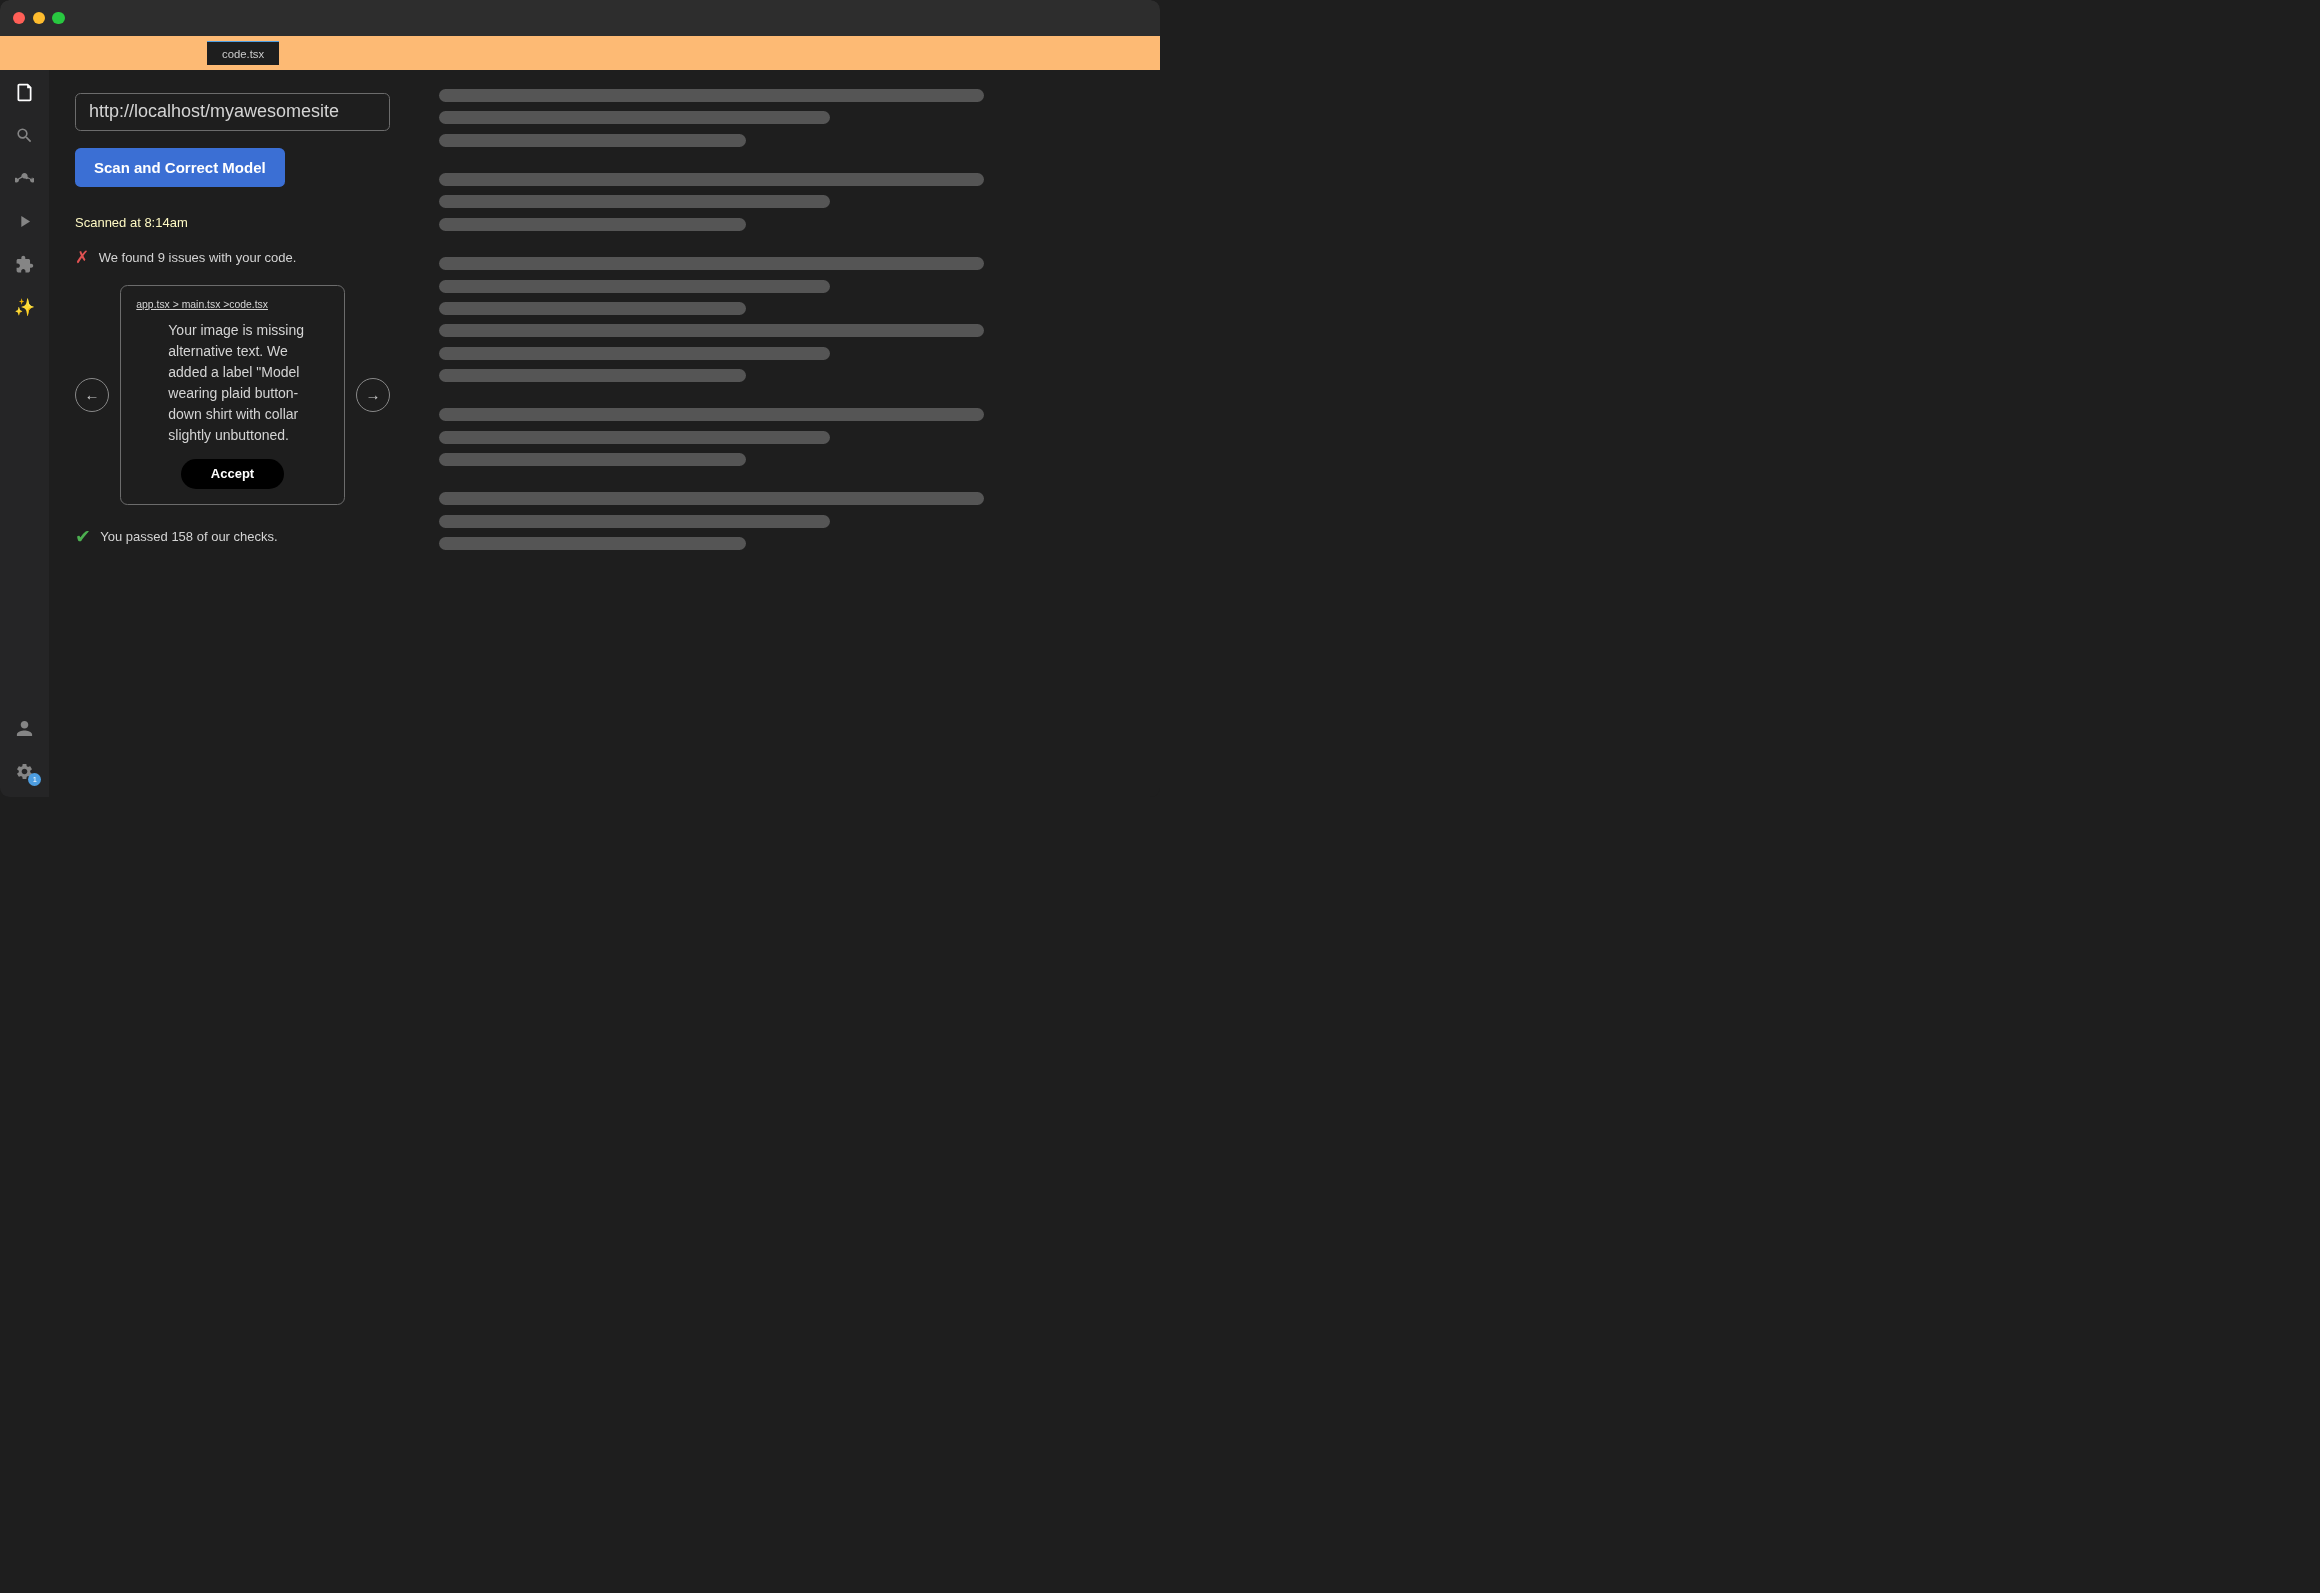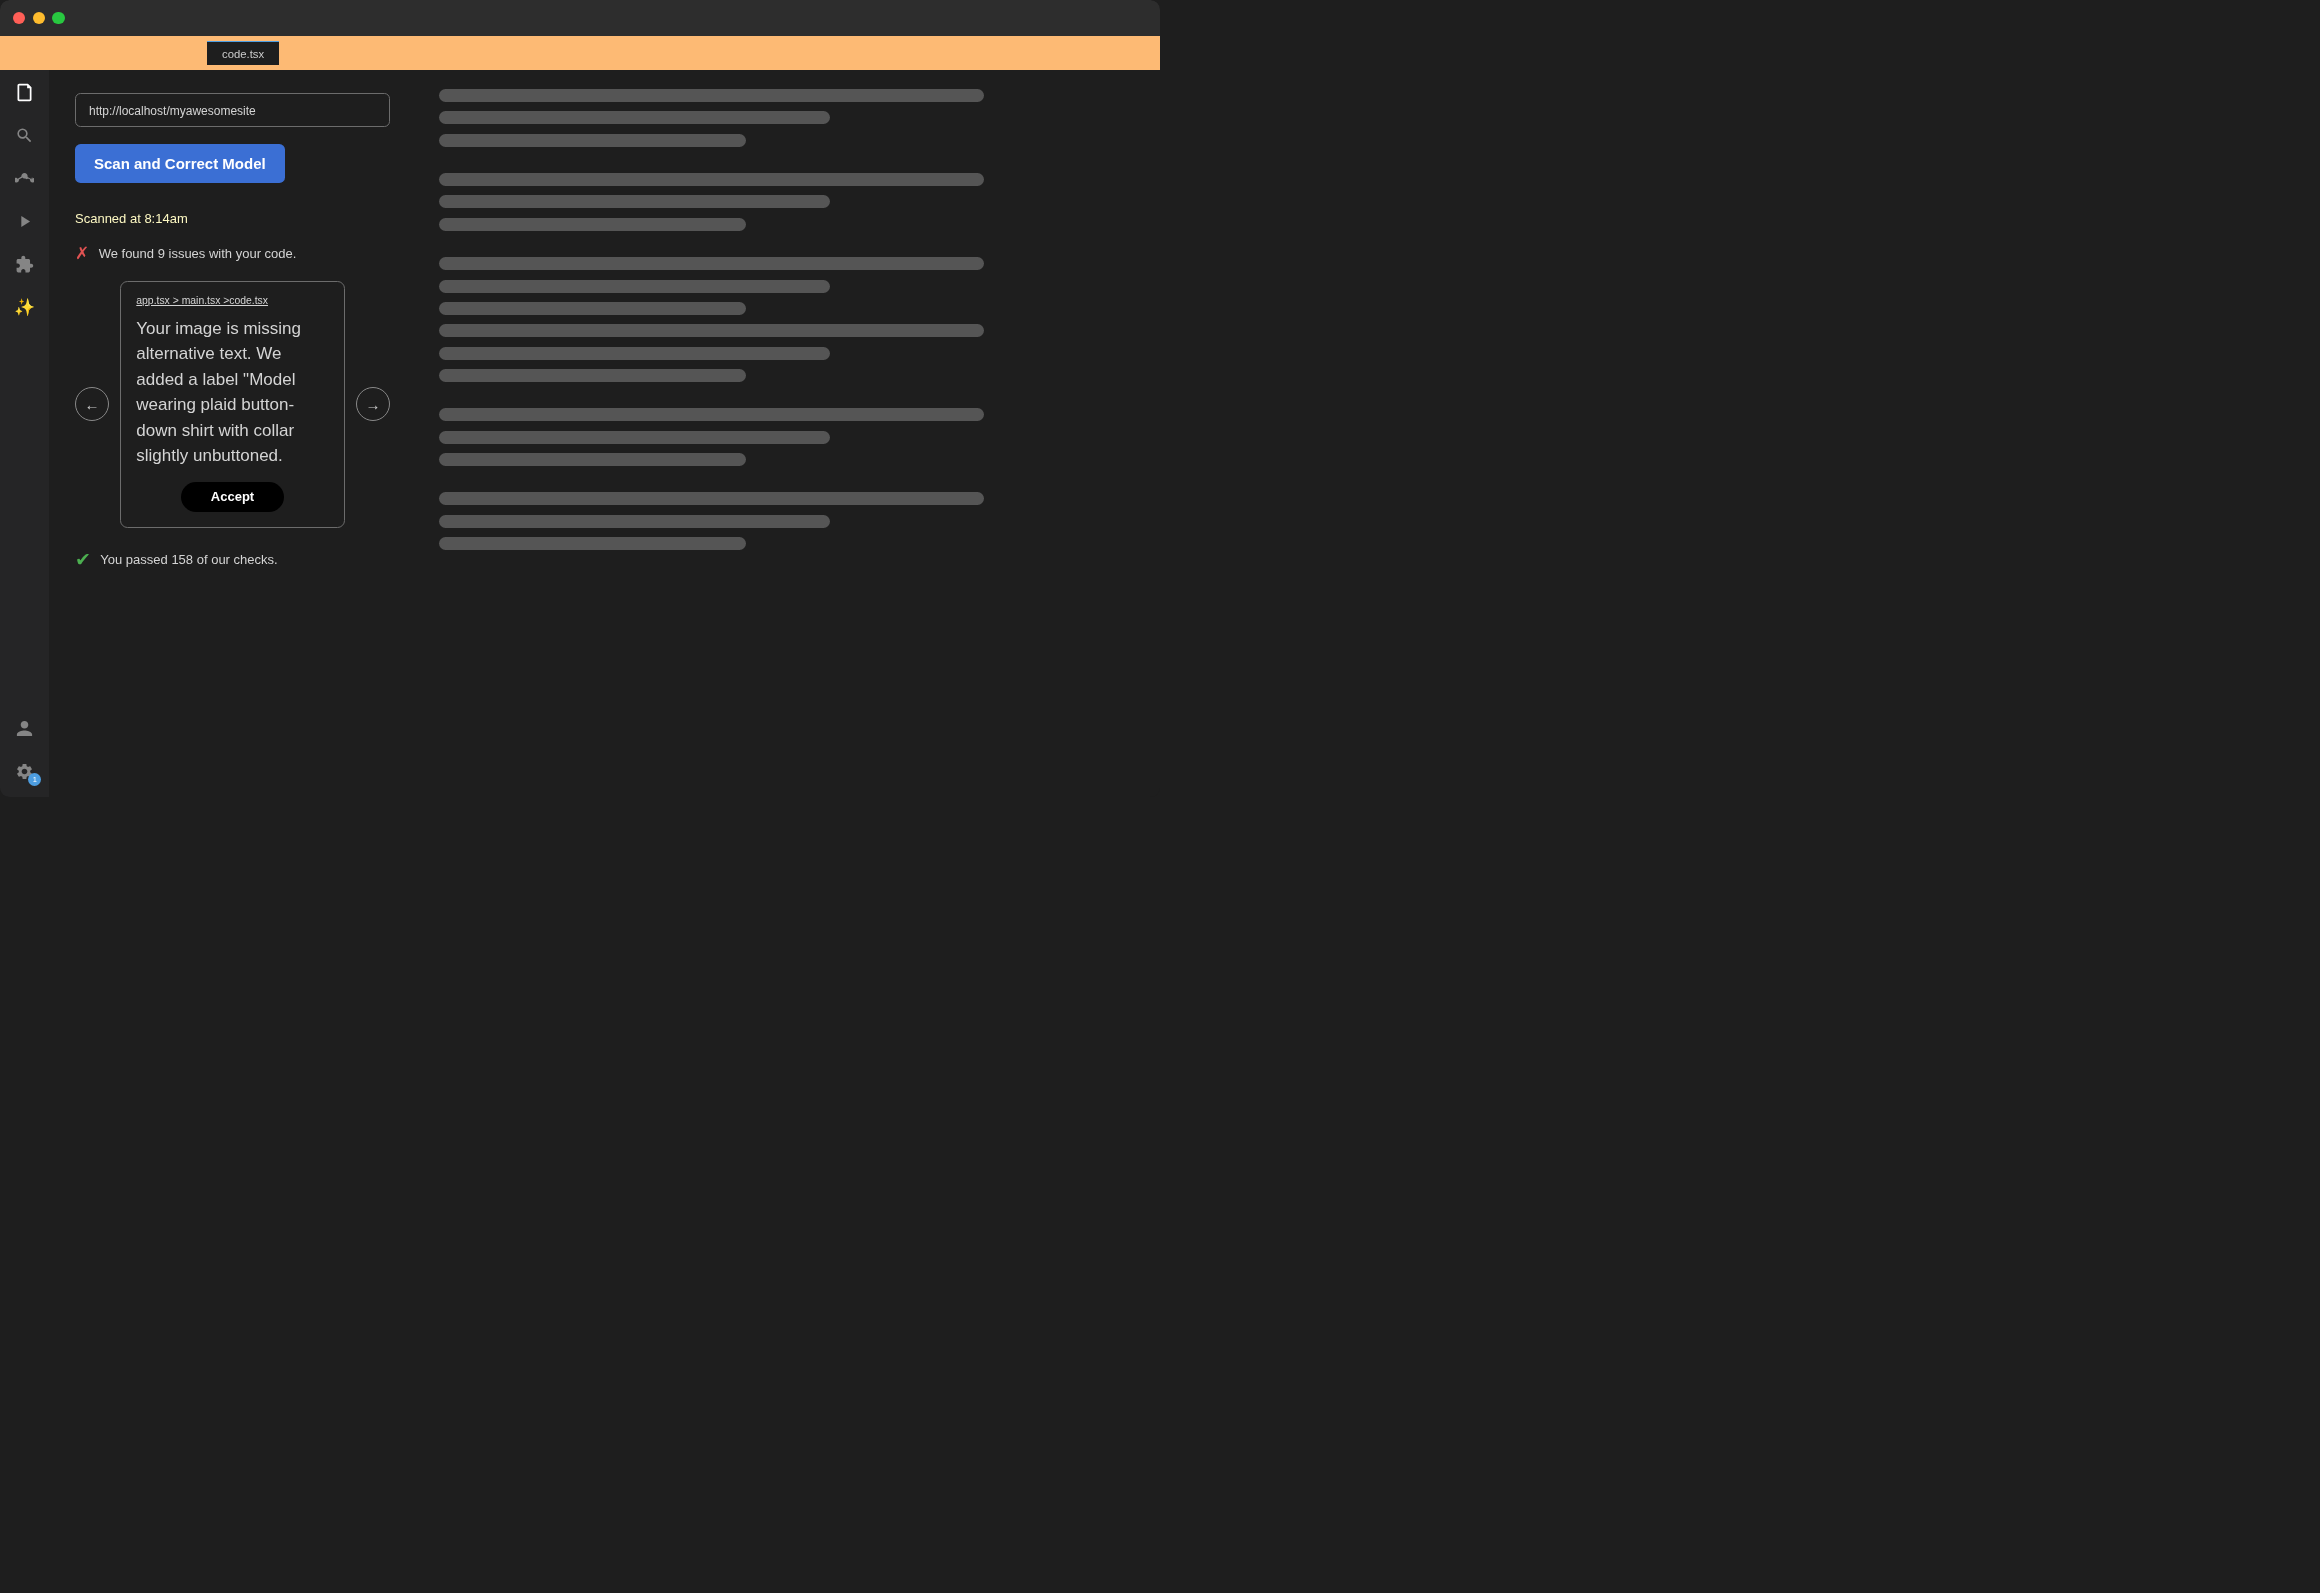--- a/index.html
+++ b/index.html
@@ -109,21 +109,21 @@
       border: 1.4px solid #6c6c6c;
       border-radius: 5.6px;
       padding: 7.5px 13px;
       background: transparent;
     }
     .url-input {
       background: transparent;
       border: none;
       outline: none;
       color: #d4d4d4;
-      font-size: 12px;
+      font-size: 18px;
       width: 100%;
     }
 
     
     .scan-btn {
       background: #3b6fd4;
       color: #fff;
       border: none;
       border-radius: 5.6px;
       padding: 11.3px 19px;
@@ -167,24 +167,25 @@
       background: transparent;
       position: relative;
     }
     .issue-breadcrumb {
       font-size: 10.4px;
       color: #d4d4d4;
       text-decoration: underline;
       margin-bottom: 9.4px;
     }
     .issue-description {
-      font-size: 17px;
+      font-size: 14px;
       color: #d4d4d4;
       line-height: 1.5;
       margin-bottom: 13px;
+      margin-left: 32px;
     }
     .accept-btn {
       background: #000000;
       color: #fff;
       border: none;
       border-radius: 19px;
       padding: 7.5px 30px;
       font-size: 13px;
       font-weight: 600;
       cursor: pointer;

